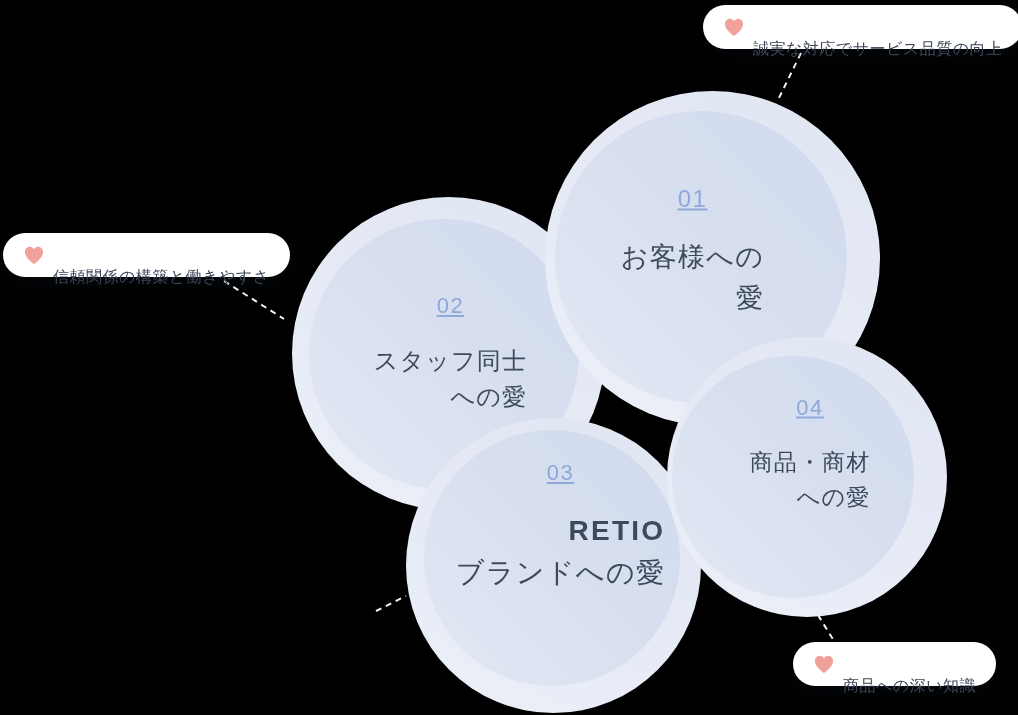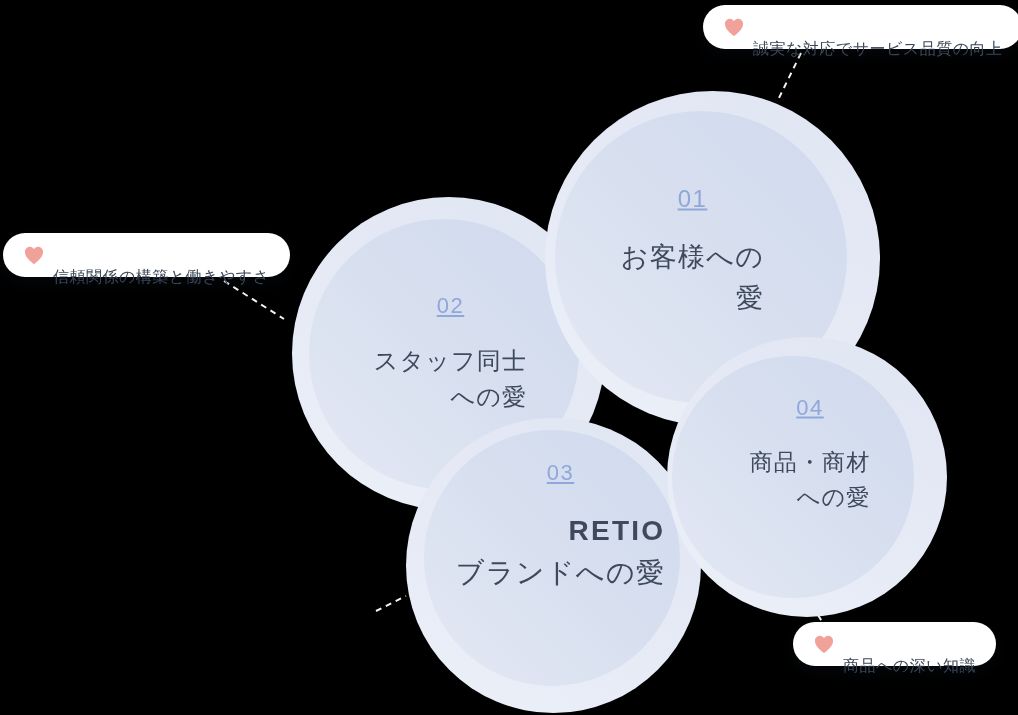--- a/index.html
+++ b/index.html
@@ -80,21 +80,21 @@
     box-shadow: 0 6px 18px rgba(40, 60, 90, 0.12);
     white-space: nowrap;
   }
   .pill .txt {
     color: #3b4656; font-size: 16px; font-weight: 500; letter-spacing: .03em; margin-top: 45px;
   }
   .pill .heart { width: 22px; height: 20px; flex: 0 0 auto; }
   .p1 { left: 703px; top:   5px; }
   .p2 { left:   3px; top: 233px; }
   .p3 { left: 180px; top: 601px; }
-  .p4 { left: 793px; top: 622px; }
+  .p4 { left: 793px; top: 642px; }
 </style>
 </head>
 <body>
 
 <div class="canvas">
 
   <svg class="connectors" viewBox="0 0 1018 715" xmlns="http://www.w3.org/2000/svg">
     <line x1="801" y1="53" x2="778" y2="100"></line>
     <line x1="224" y1="281" x2="284" y2="319"></line>
     <line x1="376" y1="611" x2="406" y2="596"></line>

